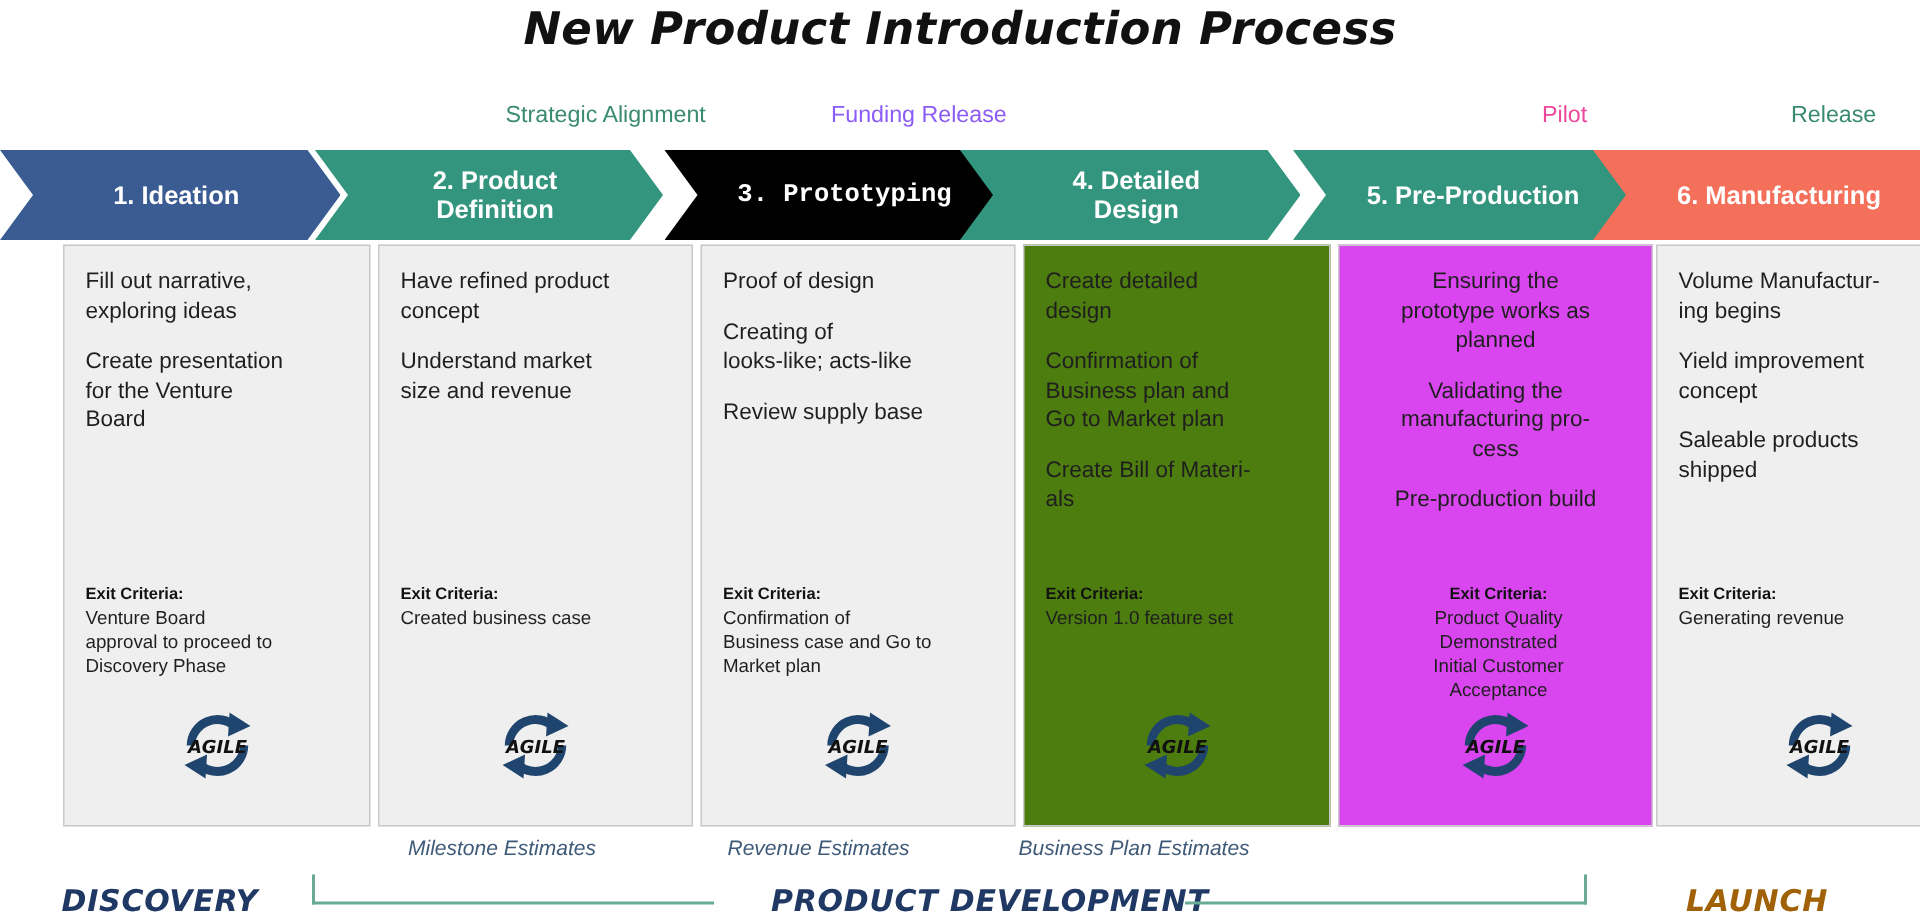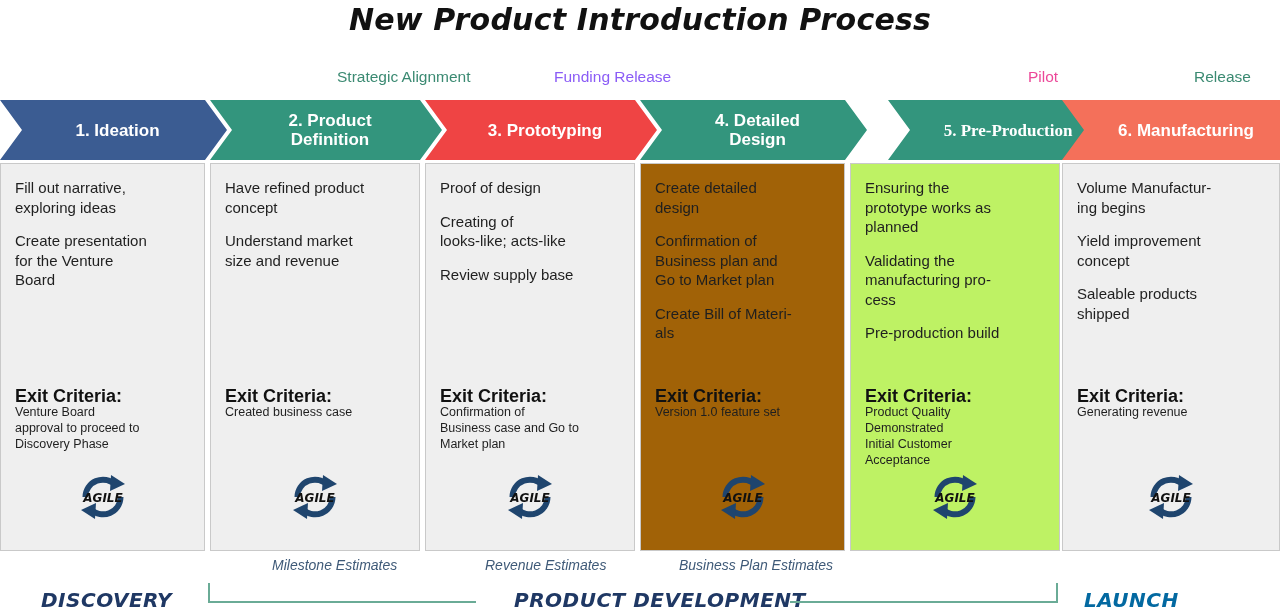--- a/index.html
+++ b/index.html
@@ -70,39 +70,40 @@
 
   
   .stage-card {
     position: absolute;
     top: 163px;
     height: 388px;
     background: #efefef;
     border: 1px solid #c9c9c9;
     box-sizing: border-box;
     overflow: hidden;
+    margin-left: 42px;
   }
   .card-body {
     padding: 14px 14px 0 14px;
   }
   .body-item {
     font-size: 15px;
     line-height: 19.5px;
     color: #1f1f1f;
     margin-bottom: 14px;
     white-space: pre-line;
   }
   .exit-block {
     position: absolute;
     left: 14px;
     right: 10px;
     top: 224px;
   }
   .exit-title {
-    font-size: 18px;
+    font-size: 11px;
     font-weight: bold;
     color: #111;
     line-height: 16px;
   }
   .exit-text {
     font-size: 12.5px;
     color: #1f1f1f;
     line-height: 16px;
     white-space: pre-line;
   }
@@ -163,28 +164,28 @@
   </div>
 
 <div id="chevron-strip">
     <div class="chevron" style="left: 0px; width: 227px; background: rgb(59, 92, 146); clip-path: polygon(0px 0px, calc(100% - 22px) 0px, 100% 50%, calc(100% - 22px) 100%, 0px 100%, 22px 50%);">
       <div class="chev-label">1. Ideation</div>
     </div>
     <div class="chevron" style="left: 210px; width: 232px; background: rgb(51, 149, 125); clip-path: polygon(0px 0px, calc(100% - 22px) 0px, 100% 50%, calc(100% - 22px) 100%, 0px 100%, 22px 50%);">
       <div class="chev-label">2. Product
 Definition</div>
     </div>
-    <div class="chevron" style="left: 425px; width: 232px; background: #ef4444; clip-path: polygon(0px 0px, calc(100% - 22px) 0px, 100% 50%, calc(100% - 22px) 100%, 0px 100%, 22px 50%);">
+    <div class="chevron" style="left: 443px; width: 232px; background: #000000; clip-path: polygon(0px 0px, calc(100% - 22px) 0px, 100% 50%, calc(100% - 22px) 100%, 0px 100%, 22px 50%); font-family: Liberation Mono, monospace;">
       <div class="chev-label">3.  Prototyping</div>
     </div>
     <div class="chevron" style="left: 640px; width: 227px; background: rgb(51, 149, 125); clip-path: polygon(0px 0px, calc(100% - 22px) 0px, 100% 50%, calc(100% - 22px) 100%, 0px 100%, 22px 50%);">
       <div class="chev-label">4.  Detailed
 Design</div>
     </div>
-    <div class="chevron" style="left: 888px; width: 232px; background: rgb(51, 149, 125); clip-path: polygon(0px 0px, calc(100% - 22px) 0px, 100% 50%, calc(100% - 22px) 100%, 0px 100%, 22px 50%); font-family: Liberation Serif, serif;">
+    <div class="chevron" style="left: 862px; width: 232px; background: rgb(51, 149, 125); clip-path: polygon(0px 0px, calc(100% - 22px) 0px, 100% 50%, calc(100% - 22px) 100%, 0px 100%, 22px 50%);">
       <div class="chev-label">5. Pre-Production</div>
     </div>
     <div class="chevron" style="left: 1062px; width: 240px; background: rgb(244, 112, 90); clip-path: polygon(0px 0px, calc(100% - 22px) 0px, 100% 50%, calc(100% - 22px) 100%, 0px 100%, 22px 50%);">
       <div class="chev-label">6.  Manufacturing</div>
     </div>
   </div>
 
 <div id="stage-cards">
     <div class="stage-card" style="left: 0px; width: 205px; background: rgb(239, 239, 239); border-color: rgb(201, 201, 201);">
       <div class="card-body">
@@ -247,21 +248,21 @@
       <div class="agile-icon">
         <svg width="70" height="62" viewBox="0 0 70 62">
           <path d="M14.5 31 A20.5 20.5 0 0 1 49 16.2 L46 21.5 A15 15 0 0 0 20 31 Z" fill="#1f456e"></path>
           <path d="M55.5 31 A20.5 20.5 0 0 1 21 45.8 L24 40.5 A15 15 0 0 0 50 31 Z" fill="#1f456e"></path>
           <path d="M43 9 L57 18 L42 25 Z" fill="#1f456e"></path>
           <path d="M27 53 L13 44 L28 37 Z" fill="#1f456e"></path>
           <text x="35" y="36" text-anchor="middle" font-family="DejaVu Sans, sans-serif" font-size="12" font-weight="bold" font-style="italic" fill="#111">AGILE</text>
         </svg>
       </div>
     </div>
-    <div class="stage-card" style="left: 640px; width: 205px; background: #a16207; border-color: rgb(201, 201, 201);">
+    <div class="stage-card" style="left: 640px; width: 205px; background: #4d7c0f; border-color: rgb(201, 201, 201);">
       <div class="card-body">
         <div class="body-item">Create detailed
 design</div>
         <div class="body-item">Confirmation of
 Business plan and
 Go to Market plan</div>
         <div class="body-item">Create Bill of Materi-
 als</div>
       </div>
       <div class="exit-block">
@@ -271,21 +272,21 @@
       <div class="agile-icon">
         <svg width="70" height="62" viewBox="0 0 70 62">
           <path d="M14.5 31 A20.5 20.5 0 0 1 49 16.2 L46 21.5 A15 15 0 0 0 20 31 Z" fill="#1f456e"></path>
           <path d="M55.5 31 A20.5 20.5 0 0 1 21 45.8 L24 40.5 A15 15 0 0 0 50 31 Z" fill="#1f456e"></path>
           <path d="M43 9 L57 18 L42 25 Z" fill="#1f456e"></path>
           <path d="M27 53 L13 44 L28 37 Z" fill="#1f456e"></path>
           <text x="35" y="36" text-anchor="middle" font-family="DejaVu Sans, sans-serif" font-size="12" font-weight="bold" font-style="italic" fill="#111">AGILE</text>
         </svg>
       </div>
     </div>
-    <div class="stage-card" style="left: 850px; width: 210px; background: #bef264; border-color: rgb(201, 201, 201);">
+    <div class="stage-card" style="left: 850px; width: 210px; background: #d946ef; border-color: rgb(201, 201, 201); text-align: center;">
       <div class="card-body">
         <div class="body-item">Ensuring the
 prototype works as
 planned</div>
         <div class="body-item">Validating the
 manufacturing pro-
 cess</div>
         <div class="body-item">Pre-production build</div>
       </div>
       <div class="exit-block">
@@ -332,16 +333,16 @@
 
 <div id="estimates">
     <div class="estimate-label" style="left: 248px; color: rgb(63, 90, 120);">Milestone Estimates</div>
     <div class="estimate-label" style="left: 461px; color: rgb(63, 90, 120);">Revenue Estimates</div>
     <div class="estimate-label" style="left: 655px; color: rgb(63, 90, 120);">Business Plan Estimates</div>
   </div>
 
 <div id="phases">
     <div class="phase-label" style="left: 41px; color: rgb(31, 56, 100);">DISCOVERY</div>
     <div class="phase-label" style="left: 514px; color: rgb(31, 56, 100);">PRODUCT DEVELOPMENT</div>
-    <div class="phase-label" style="left: 1084px; color: #0369a1;">LAUNCH</div>
+    <div class="phase-label" style="left: 1124px; color: #a16207;">LAUNCH</div>
   </div>
 <div class="phase-bracket left-tick" style="left:208px; width:266px;"></div>
 <div class="phase-bracket right-tick" style="left:790px; width:266px;"></div>
 
 </body></html>

